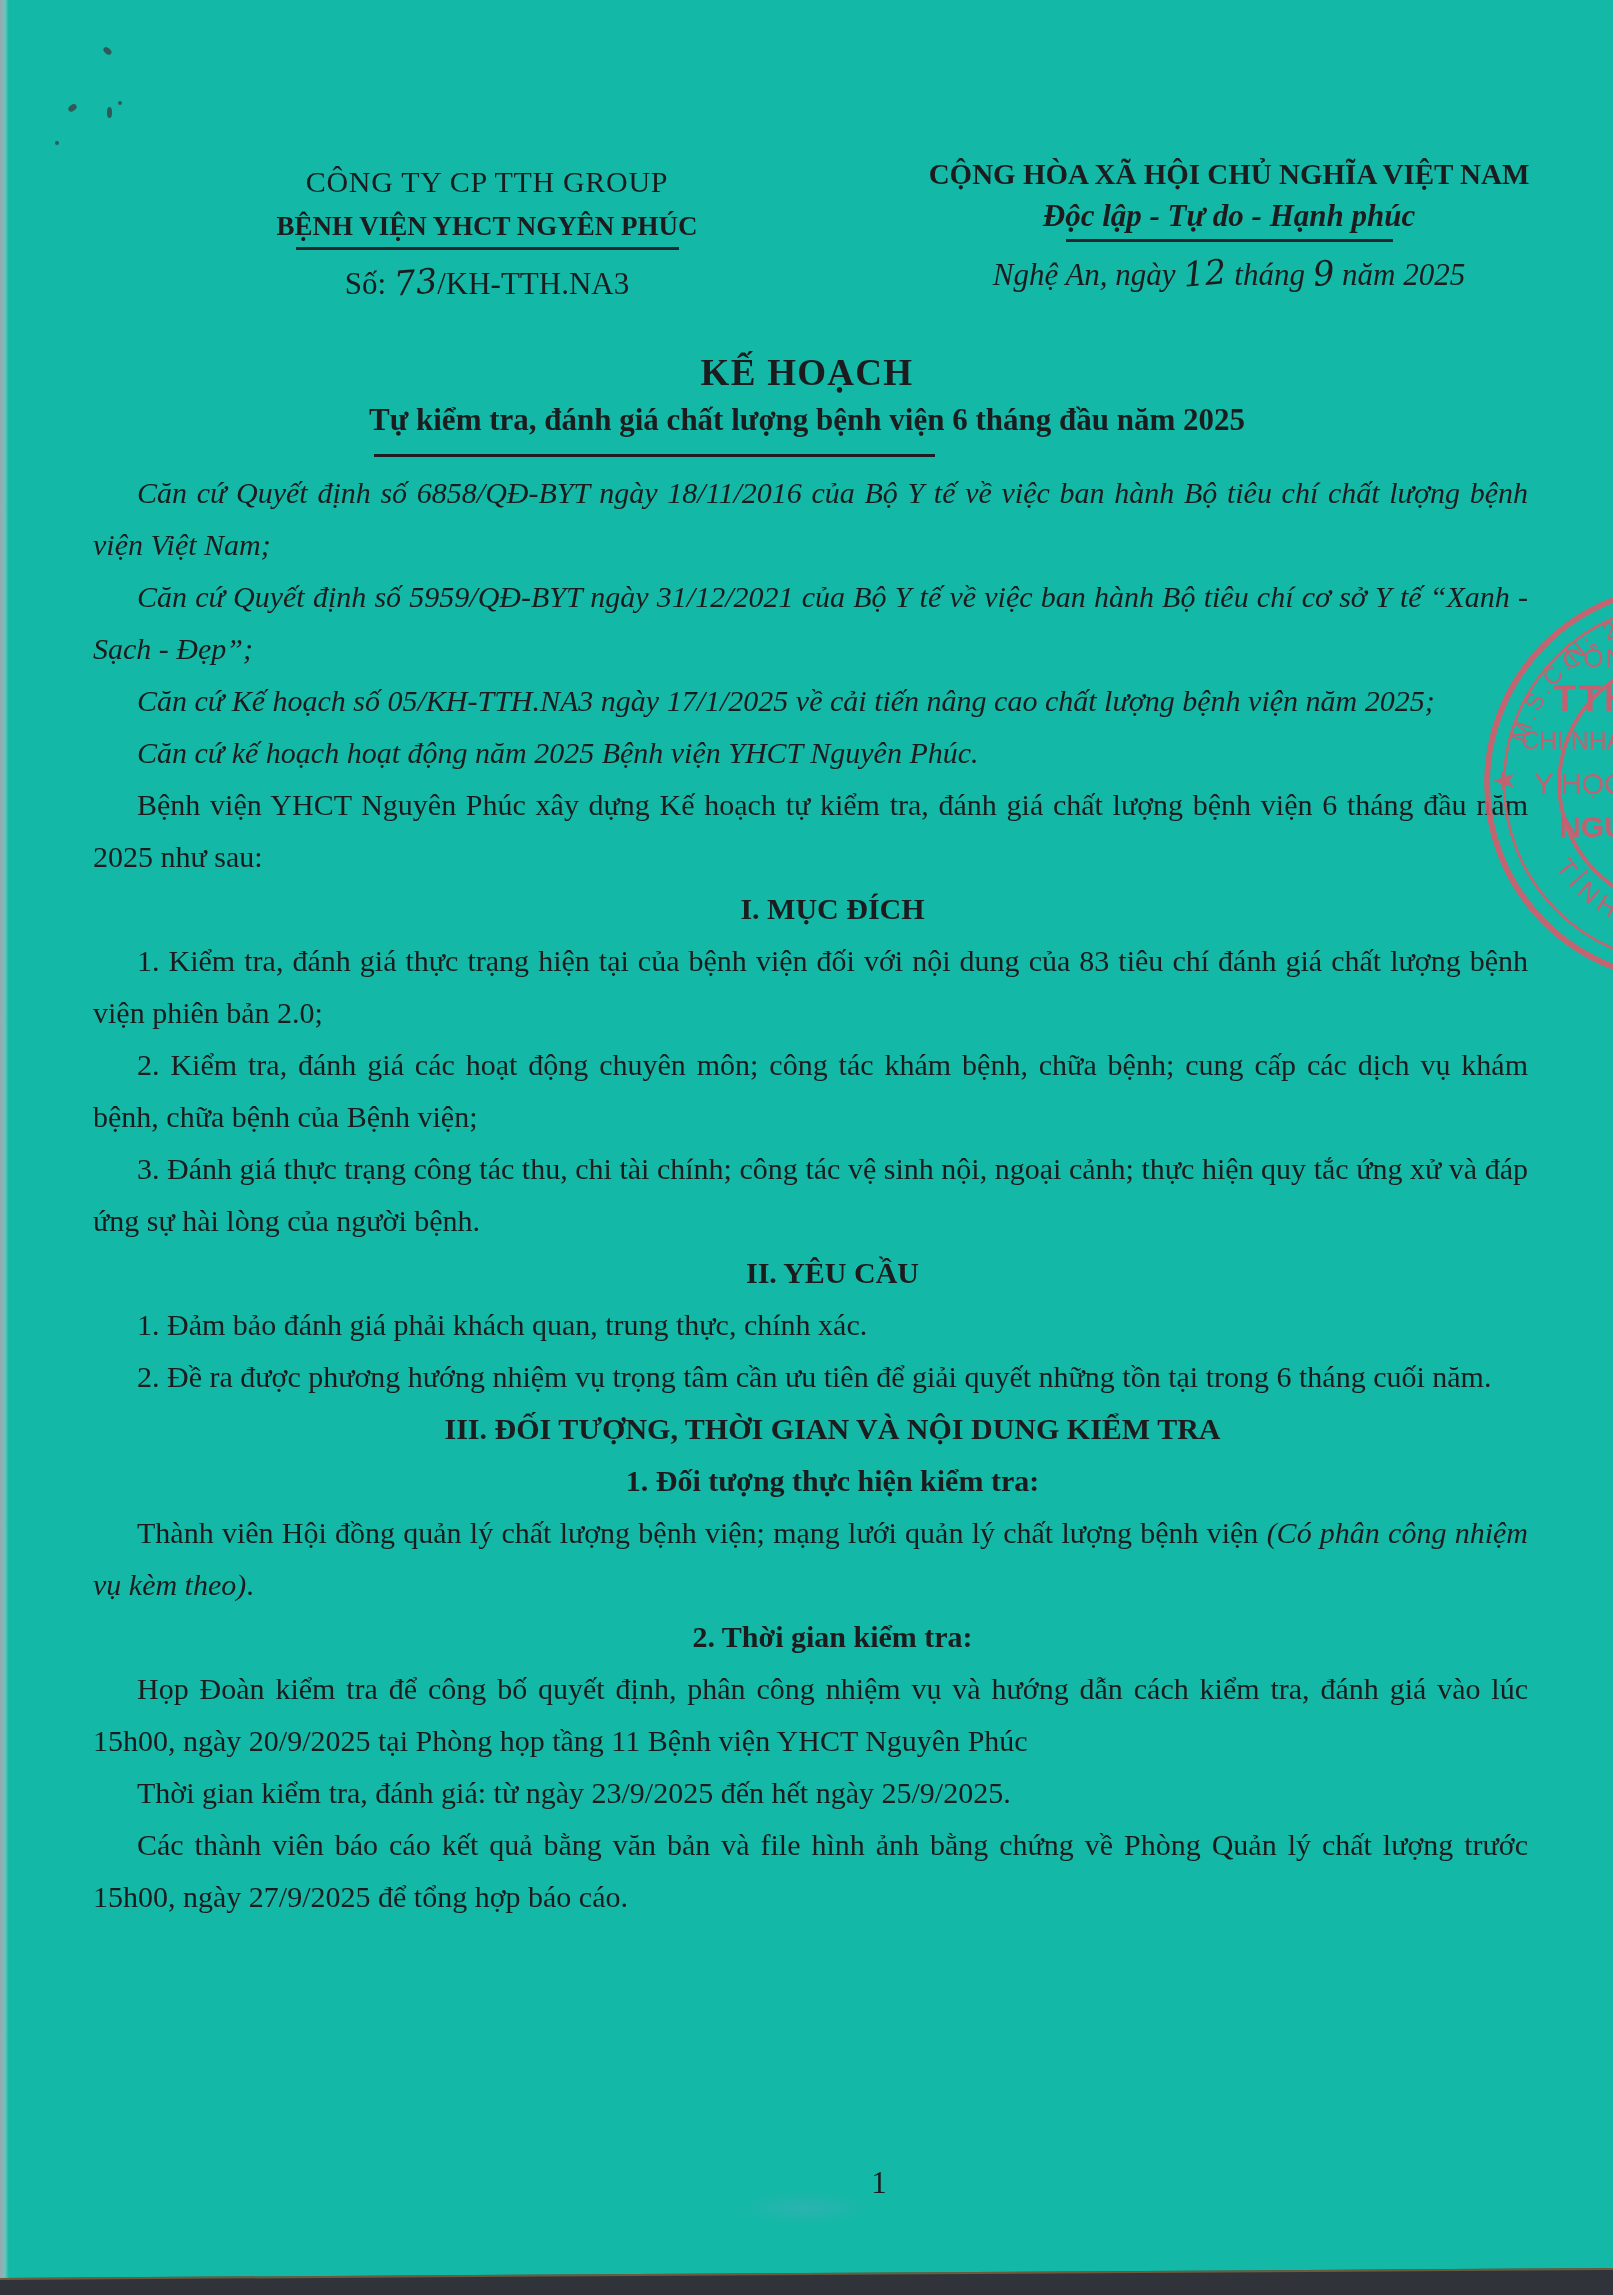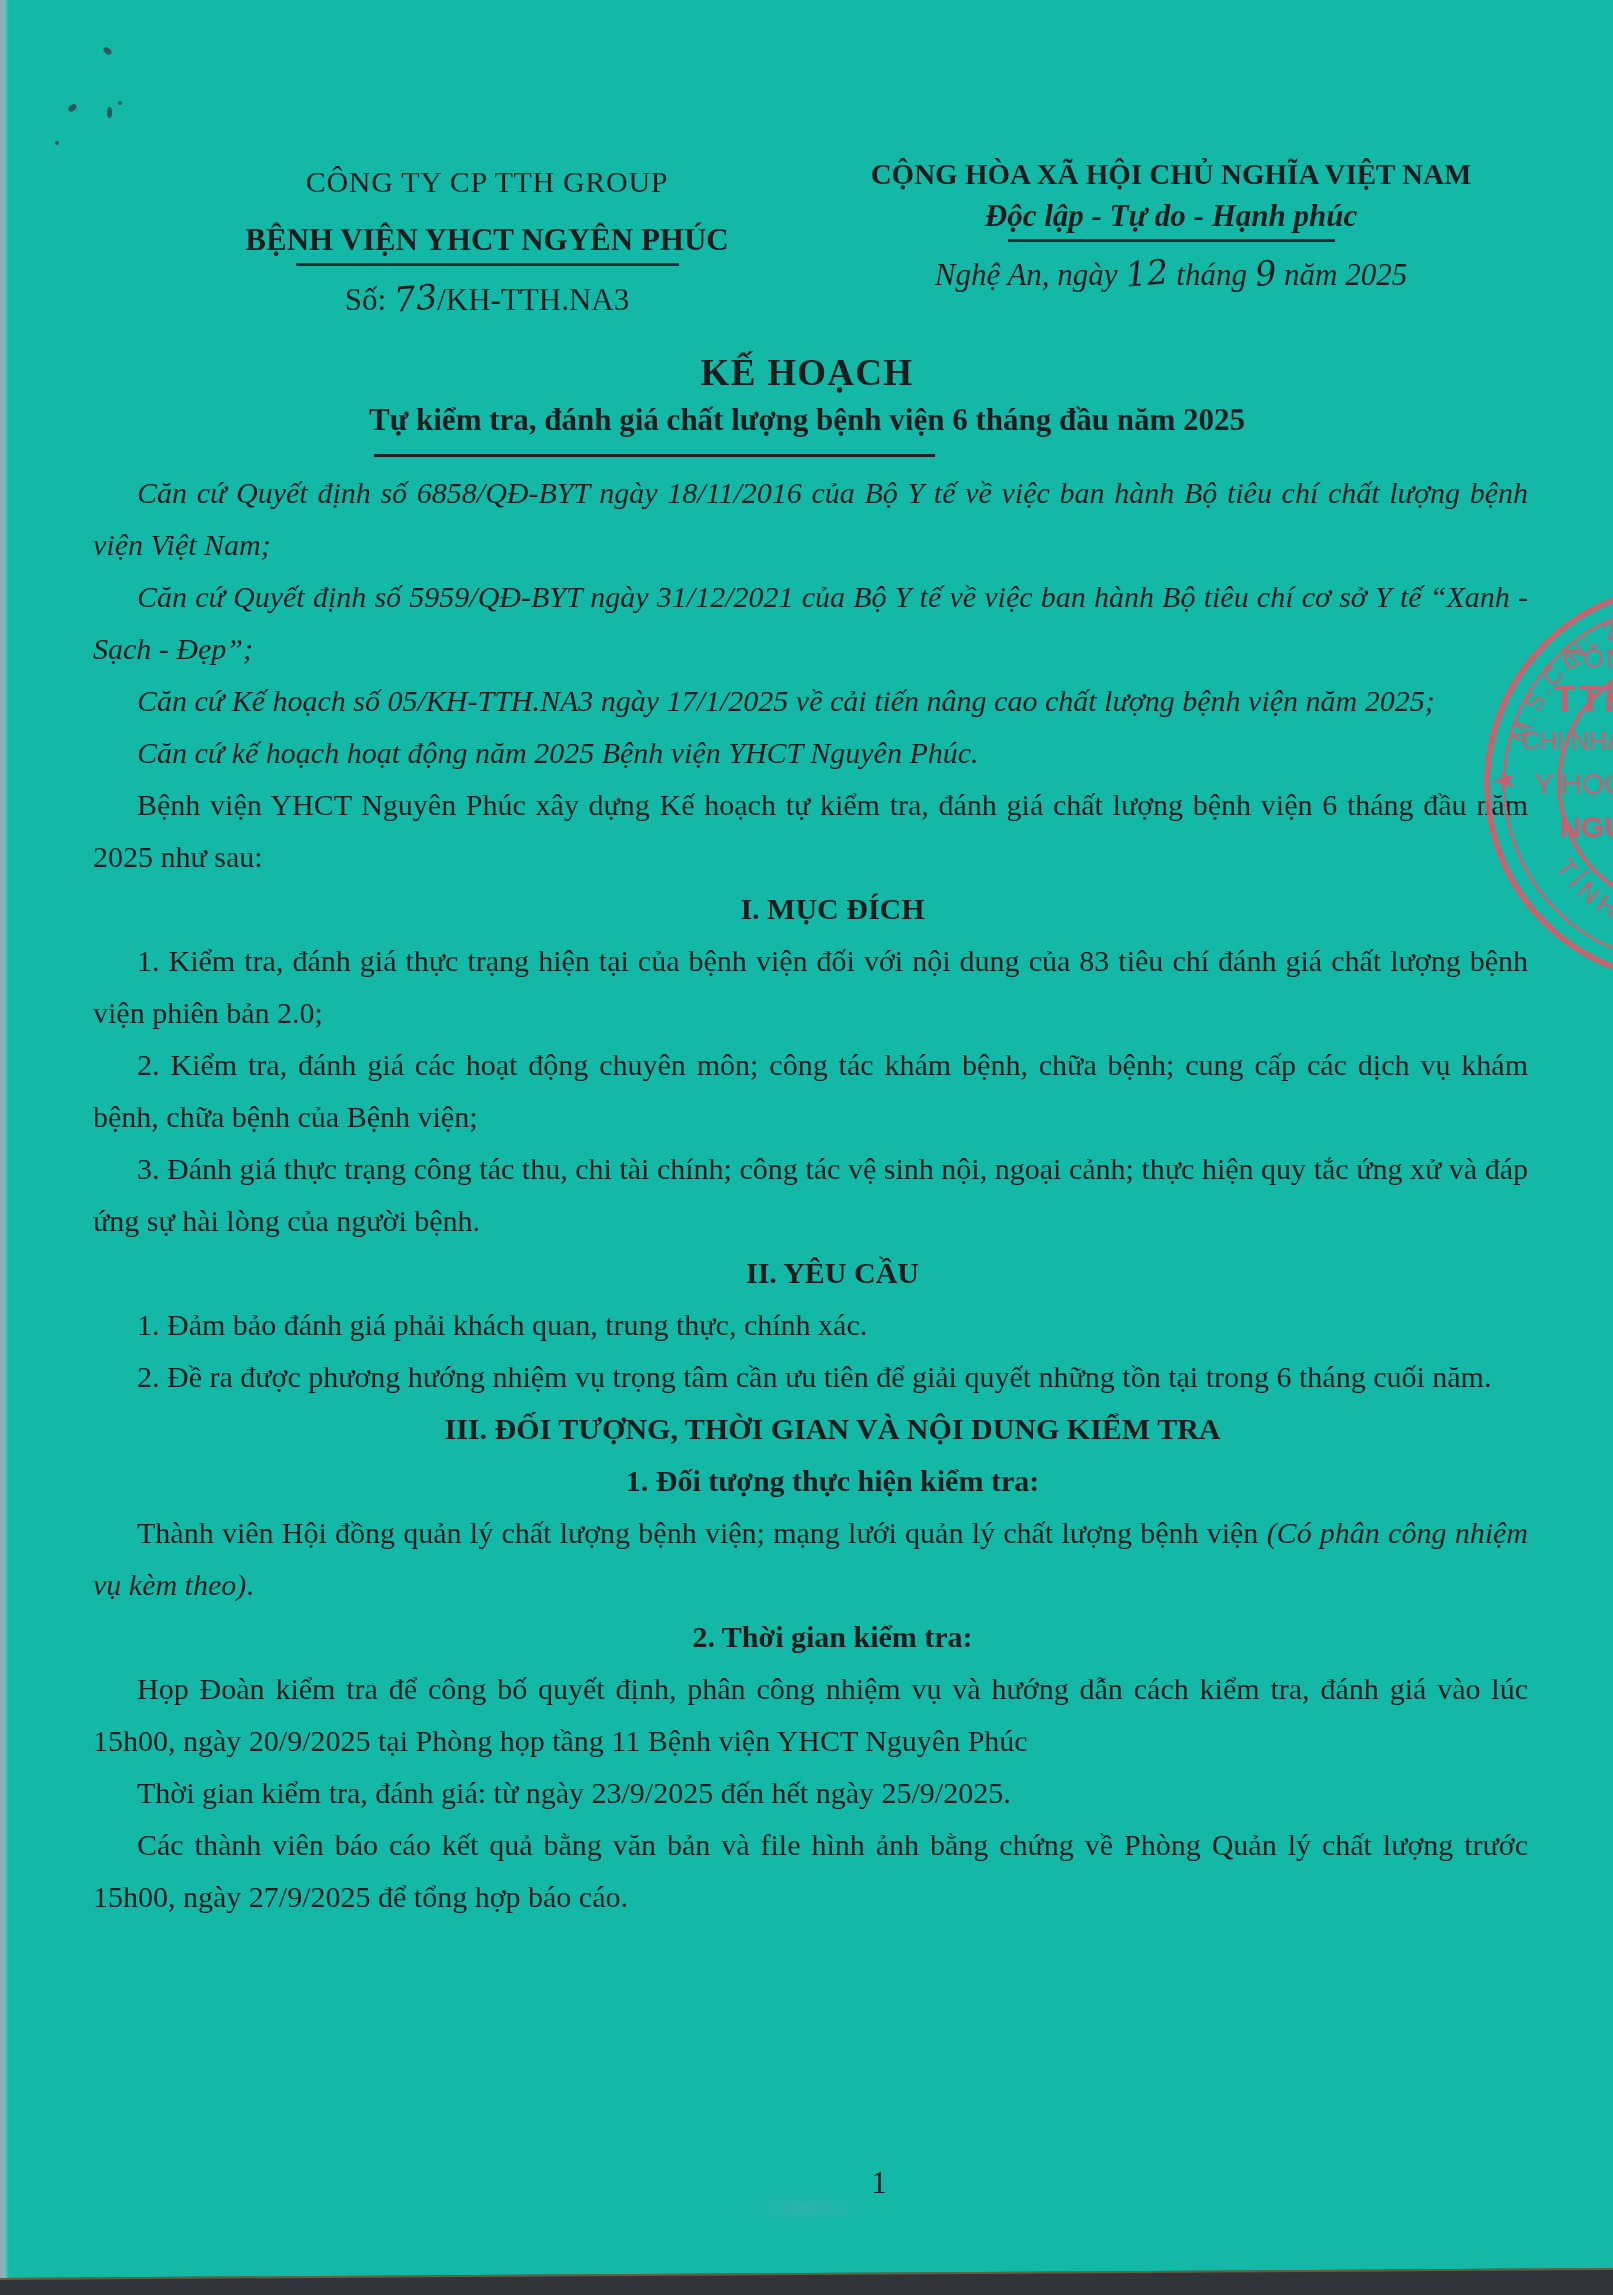--- a/index.html
+++ b/index.html
@@ -14,24 +14,24 @@
   .edge-bottom{position:absolute;left:-19.6px;right:-19.6px;bottom:-17px;height:37px;
     background:#30343a;transform:rotate(-0.35deg);
     border-top:2.6px solid rgba(158,124,62,.55);}
   .speck{position:absolute;background:#3a3a40;border-radius:50%;opacity:.75;}
   .smudge{position:absolute;left:739px;top:2191px;width:131px;height:34px;
     background:radial-gradient(ellipse at center,rgba(125,160,215,.22),rgba(125,160,215,0) 70%);}
 
   
   .hdr-left{position:absolute;left:173px;top:165px;width:628px;text-align:center;}
   .hdr-left .l1{font-size:30px;letter-spacing:0.7px;}
-  .hdr-left .l2{font-size:31px;font-weight:bold;margin-top:23px;}
+  .hdr-left .l2{font-size:27px;font-weight:bold;margin-top:12px;}
   .hdr-left .rule{width:383px;margin:5.2px auto 0;border-bottom:3.3px solid #26262b;}
   .hdr-left .so{font-size:31px;margin-top:15.7px;}
-  .hdr-right{position:absolute;left:808px;top:158px;width:726px;text-align:center;}
+  .hdr-right{position:absolute;left:866px;top:158px;width:726px;text-align:center;}
   .hdr-right .l1{font-size:29px;font-weight:bold;}
   .hdr-right .l2{font-size:31px;font-weight:bold;margin-top:6.5px;font-style:italic;}
   .hdr-right .rule{width:327px;margin:5.9px auto 0;border-bottom:3.3px solid #26262b;}
   .hdr-right .date{font-size:31px;font-style:italic;margin-top:14.4px;}
   .hand{font-family:"DejaVu Serif",serif;font-style:italic;display:inline-block;
     transform:rotate(-5deg);font-size:34px;line-height:0;}
 
   
   .title{position:absolute;left:0;top:351px;width:100%;text-align:center;}
   .title .t1{font-size:37px;font-weight:bold;letter-spacing:1.3px;}

